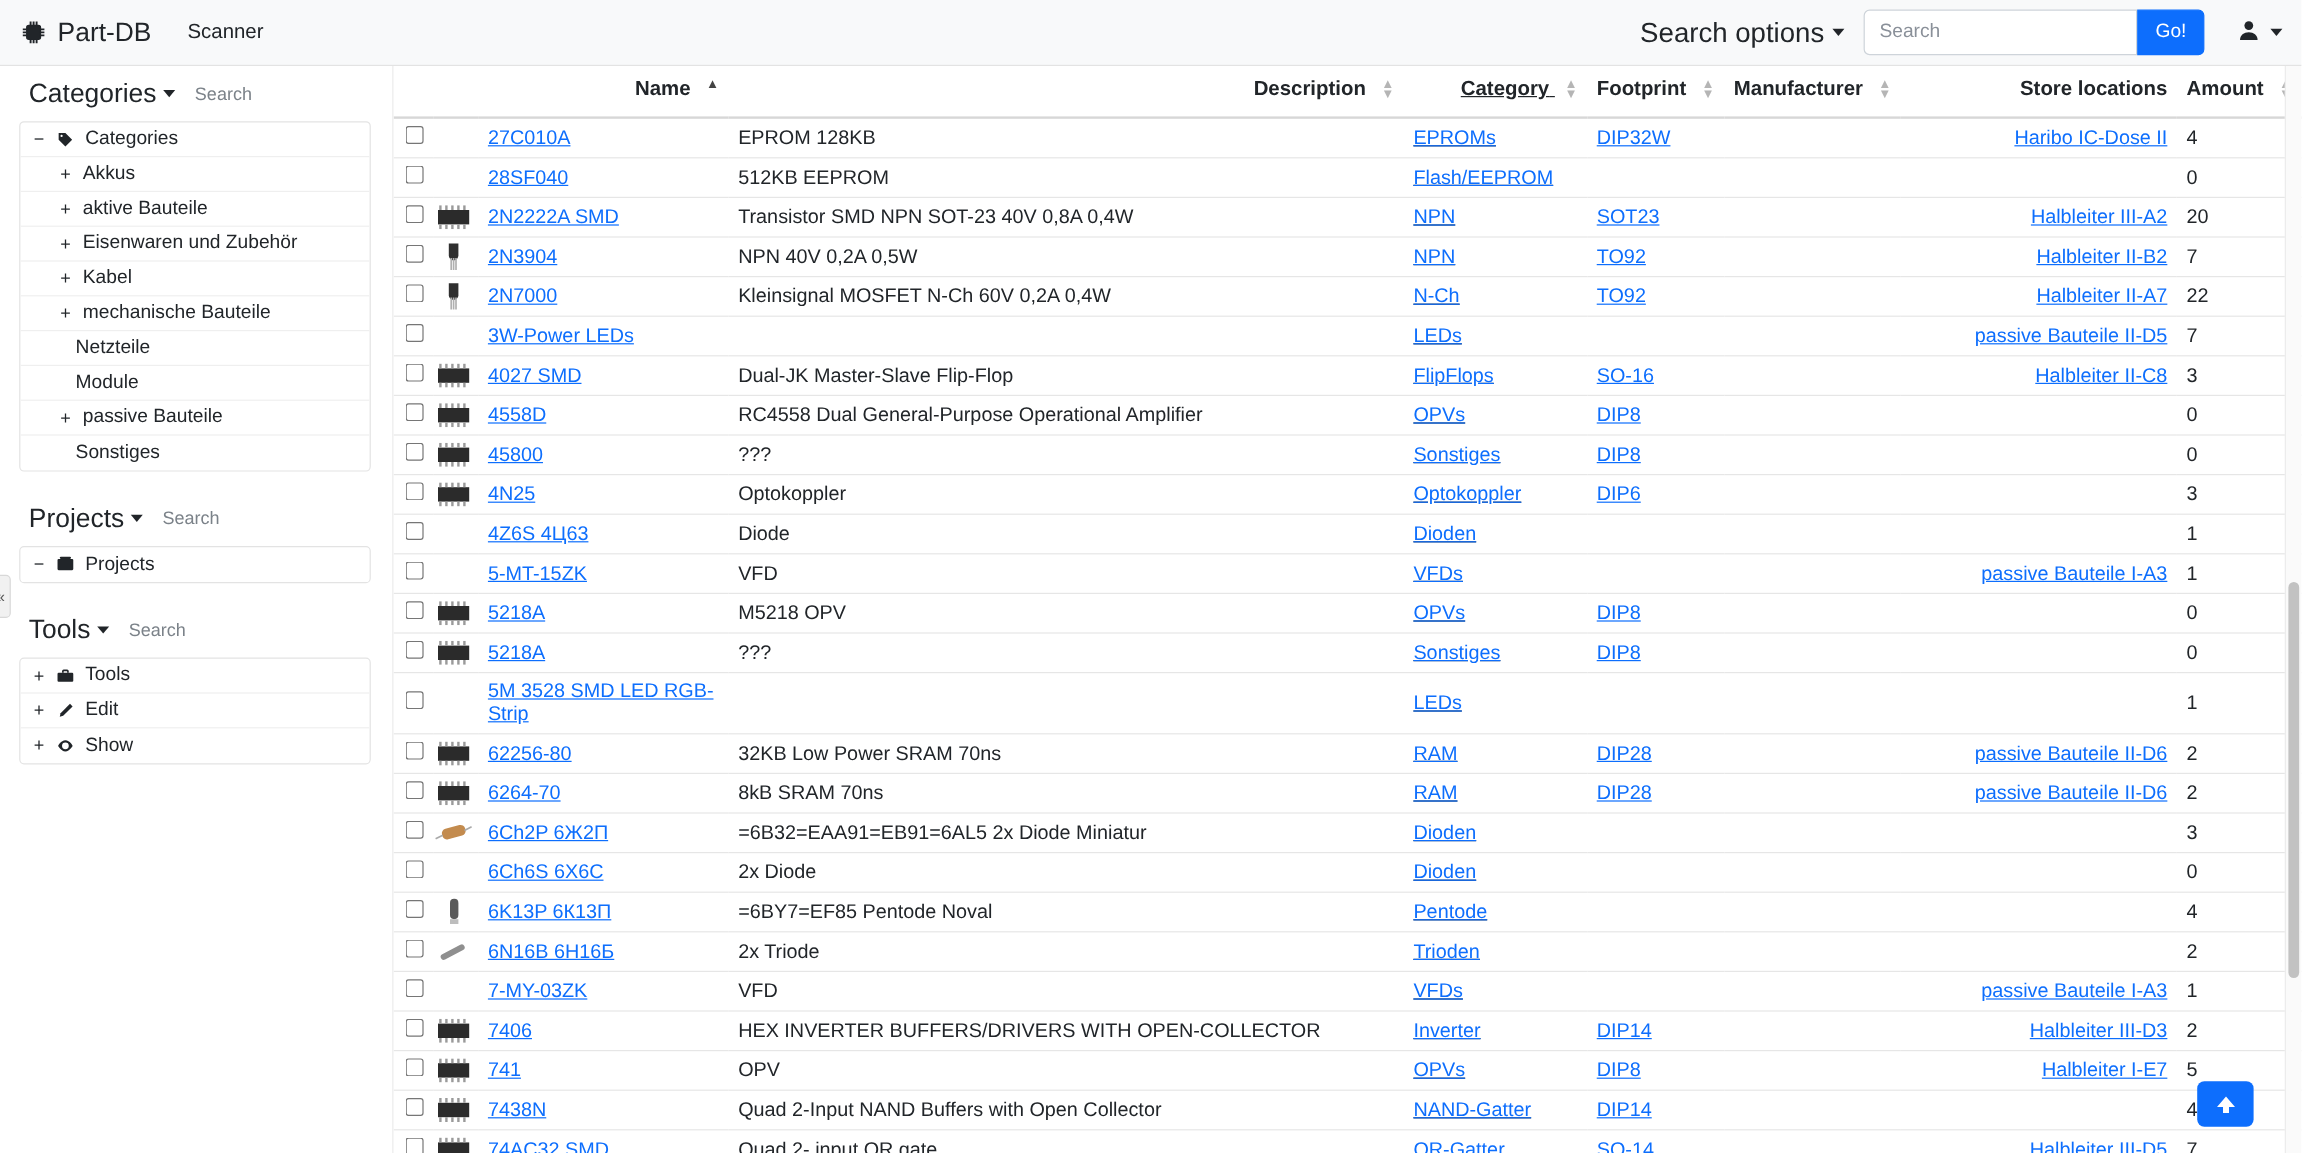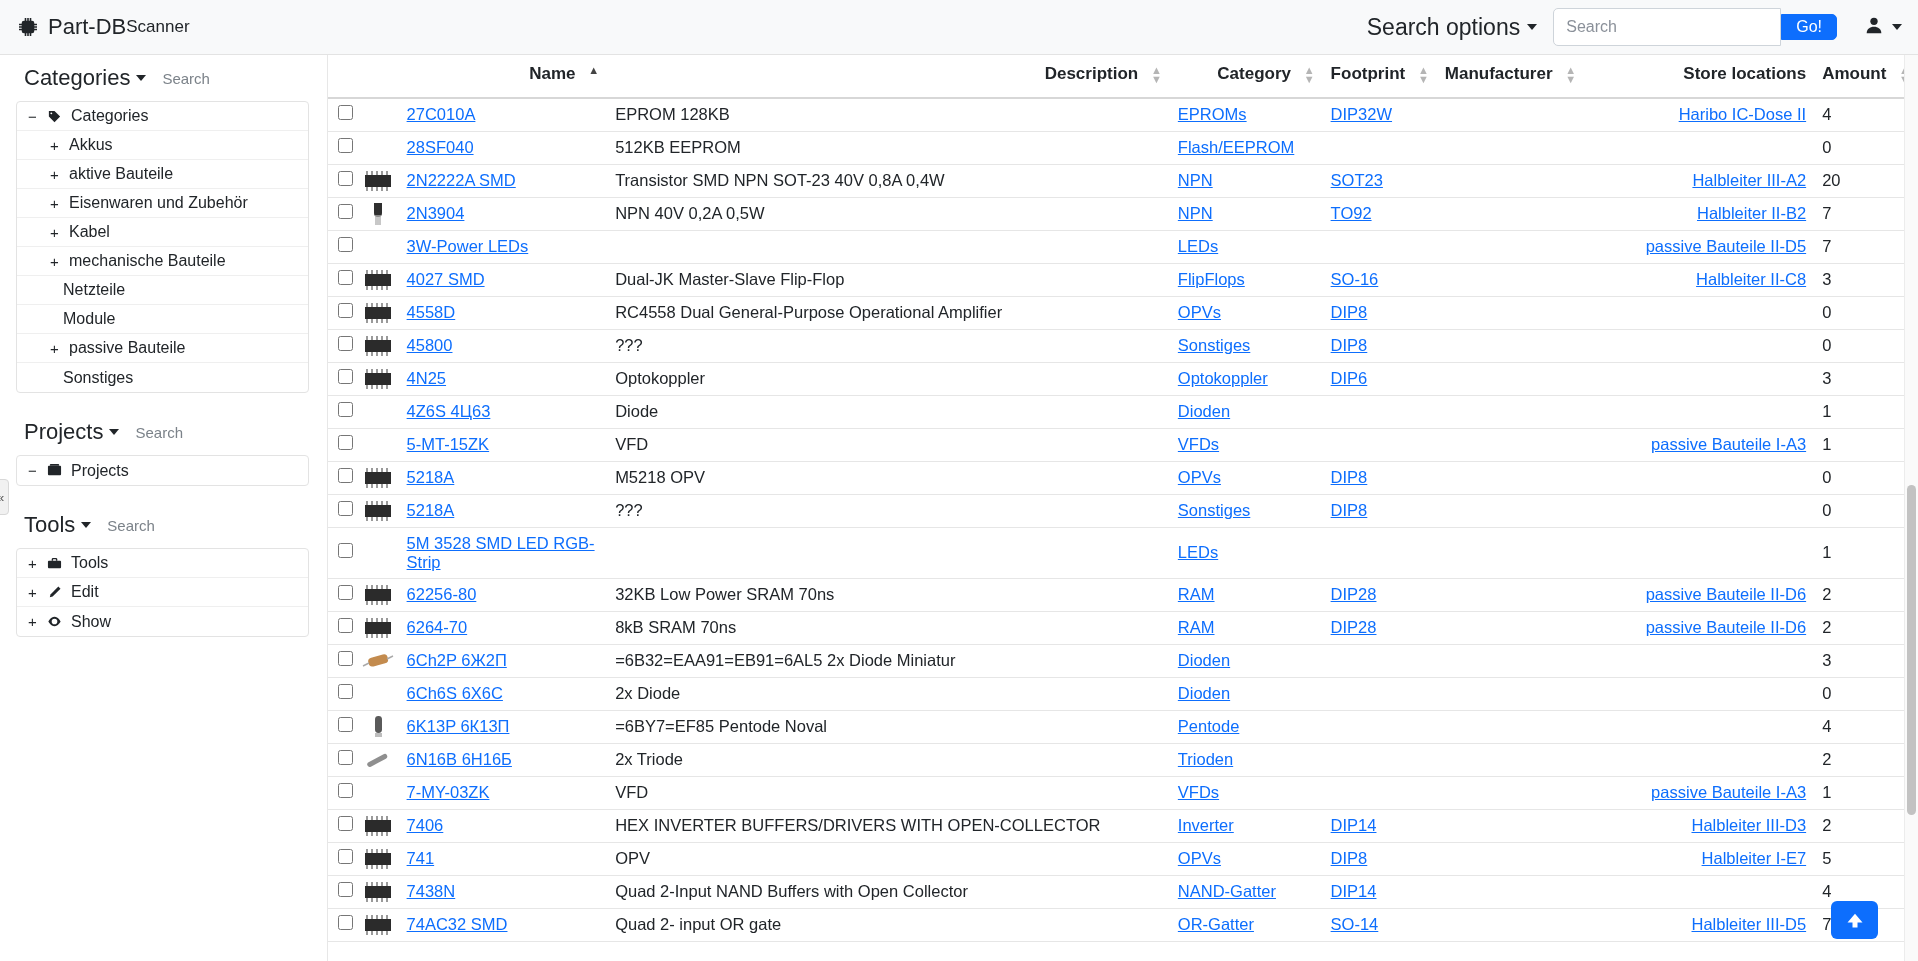--- a/index.html
+++ b/index.html
@@ -23,20 +23,21 @@
     align-items: center;
     padding: 0 16px;
     position: relative;
   }
   .brand {
     display: flex; align-items: center; gap: 8px;
     font-size: 22px; font-weight: 500; color: #212529;
   }
   .brand svg { display: block; }
   .nav-link {
+    margin-left: 30px;
     font-size: 17px;
     color: #212529;
   }
   .nav-right {
     margin-left: auto;
     display: flex;
     align-items: center;
     gap: 0;
   }
   .search-options {
@@ -57,21 +58,21 @@
     border: 1px solid #ced4da;
     border-radius: 5px 0 0 5px;
     padding: 0 12px;
     font-size: 16px;
     color: #212529;
     background: #fff;
     outline: none;
   }
   .search-input::placeholder { color: #8a9099; }
   .go-btn {
-    height: 26px;
+    height: 38px;
     background: #0d6efd;
     border: 1px solid #0d6efd;
     border-radius: 0 5px 5px 0;
     color: #fff;
     font-size: 16px;
     padding: 0 14px;
     cursor: pointer;
   }
   .user-menu {
     margin-left: 26px;
@@ -188,21 +189,21 @@
   table.parts tbody td {
     padding: 6px 8px;
     border-bottom: 1px solid #e6e6e6;
     vertical-align: middle;
     height: 33px;
   }
   .col-chk { width: 30px; padding-left: 10px !important; }
   .col-pic { width: 38px; padding: 2px 0 !important; }
   .col-name { width: 222px; }
   .col-desc { width: 600px; }
-  .col-cat { width: 155px; }
+  .col-cat { width: 155px; text-decoration: underline; }
   .col-fp { width: 105px; }
   .col-mfr { width: 125px; }
   .col-store { width: 240px; text-align: right; }
   .col-amt { width: 80px; text-align: left; }
   input[type=checkbox] {
     width: 15px; height: 15px; margin: 0; cursor: pointer;
   }
   .thumb { display: block; }
 
   
@@ -491,20 +492,38 @@
             <td class="col-name"><a>2N3904</a></td>
             <td class="col-desc">NPN 40V 0,2A 0,5W</td>
             <td class="col-cat"><a>NPN</a></td>
             <td class="col-fp"><a>TO92</a></td>
             <td class="col-mfr"></td>
             <td class="col-store"><a>Halbleiter II-B2</a></td>
             <td class="col-amt">7</td>
           </tr>
           <tr>
             <td class="col-chk"><input type="checkbox" style=""></td>
+            <td class="col-pic">
+              <svg class="thumb" width="34" height="26" viewBox="0 0 34 26">
+                <path d="M13 2h8v10a4 4 0 01-8 0z" fill="#2f2f2f"></path>
+                <g stroke="#b0b0b0" stroke-width="1.4">
+                  <path d="M15 14v10M17 14v10M19 14v10"></path>
+                </g>
+              </svg>
+            </td>
+            <td class="col-name"><a>2N7000</a></td>
+            <td class="col-desc">Kleinsignal MOSFET N-Ch 60V 0,2A 0,4W</td>
+            <td class="col-cat"><a>N-Ch</a></td>
+            <td class="col-fp"><a>TO92</a></td>
+            <td class="col-mfr"></td>
+            <td class="col-store"><a>Halbleiter II-A7</a></td>
+            <td class="col-amt">22</td>
+          </tr>
+          <tr>
+            <td class="col-chk"><input type="checkbox" style=""></td>
             <td class="col-pic"></td>
             <td class="col-name"><a>3W-Power LEDs</a></td>
             <td class="col-desc"></td>
             <td class="col-cat"><a>LEDs</a></td>
             <td class="col-fp"></td>
             <td class="col-mfr"></td>
             <td class="col-store"><a>passive Bauteile II-D5</a></td>
             <td class="col-amt">7</td>
           </tr>
           <tr>

